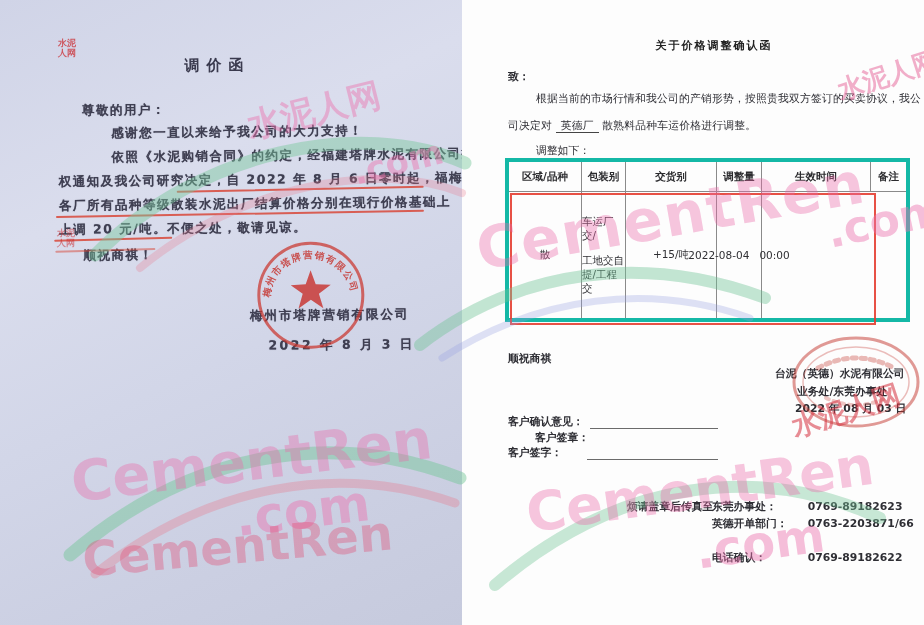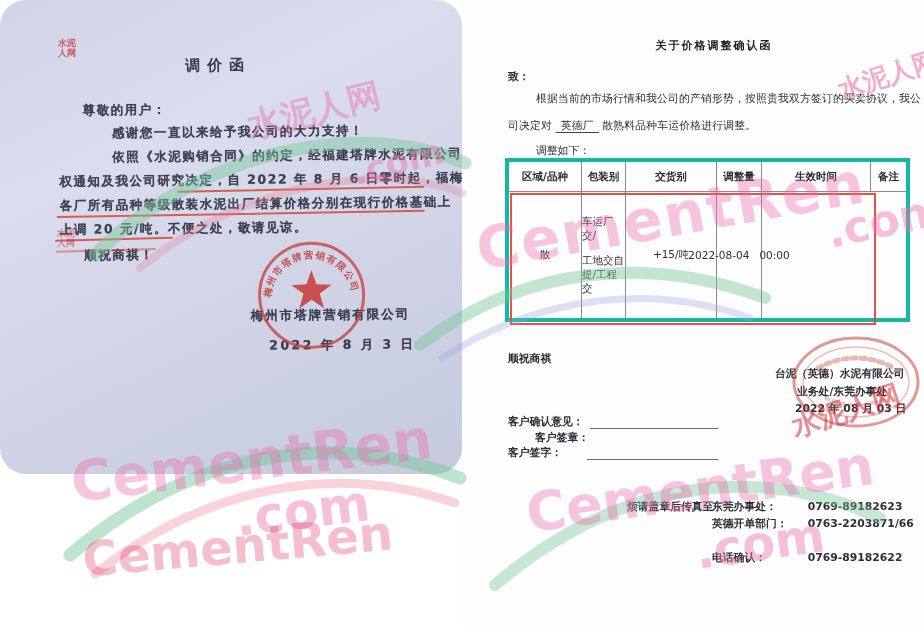--- a/index.html
+++ b/index.html
@@ -1,20 +1,20 @@
 <!DOCTYPE html>
 <html><head>
 <meta charset="utf-8">
 <style>
   html,body{margin:0;padding:0;background:#e9e9e9;}
   .canvas{position:relative;width:924px;height:625px;overflow:hidden;background:#ffffff;
           font-family:"DejaVu Sans",sans-serif;}
   
-  .page-left{position:absolute;left:0;top:0;width:462px;height:474px;
-    background:linear-gradient(155deg,#d0d4e7 0%,#dadded 30%,#d2d6e8 55%,#cbcfe2 80%,#c6cadd 100%);border-radius:26px;}
+  .page-left{position:absolute;left:0;top:0;width:462px;height:625px;
+    background:linear-gradient(155deg,#d0d4e7 0%,#dadded 30%,#d2d6e8 55%,#cbcfe2 80%,#c6cadd 100%);}
   .page-right{position:absolute;left:462px;top:0;width:462px;height:625px;background:#fdfdfd;}
   .ltext{position:absolute;inset:0;transform:rotate(-0.6deg);}
   
   .t{position:absolute;white-space:nowrap;}
   .lt{font-size:12.5px;font-weight:600;letter-spacing:1.5px;color:#3f3f52;
       text-shadow:0 0 0.7px rgba(63,63,82,.65);}
   .lt-title{font-size:15px;font-weight:700;letter-spacing:7px;color:#3a3a4e;}
   .rt{font-size:10.8px;color:#2e2e34;}
   .rt-b{font-weight:700;}
   .rt-title{font-size:11px;font-weight:700;letter-spacing:2px;color:#222;padding-left:21px;}

